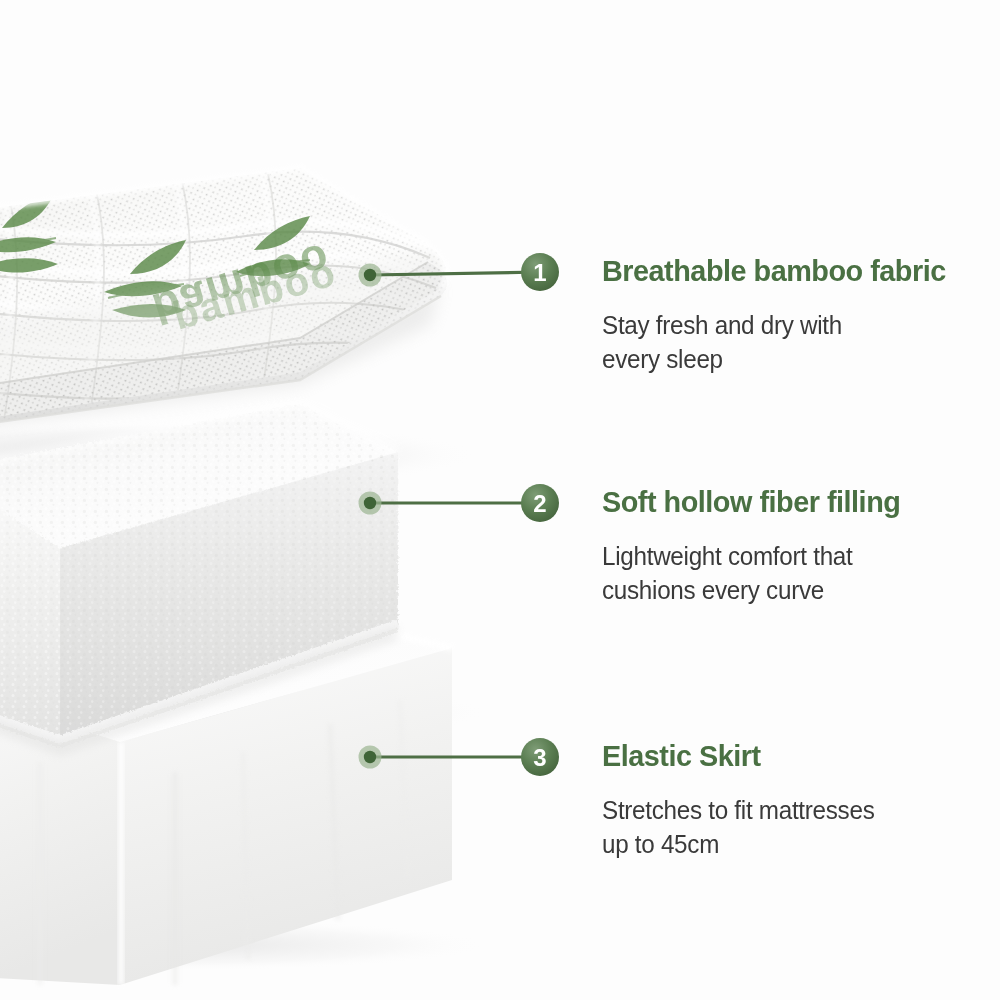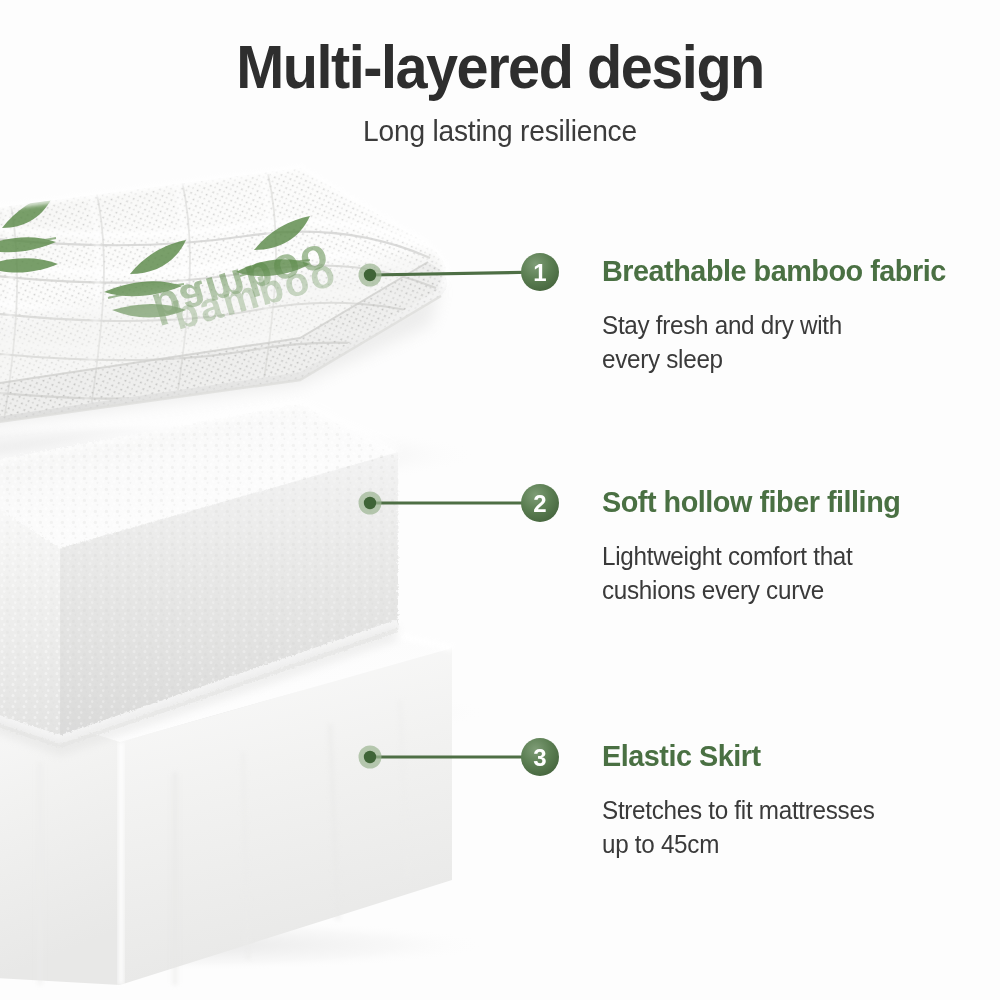--- a/index.html
+++ b/index.html
@@ -304,24 +304,20 @@
       </g>
 
       <path d="M -60,215 L 300,168 L 418,238 C 446,255 452,272 441,288" stroke="#ffffff" stroke-width="5" fill="none" opacity="0.9" filter="url(#fBlur2)"></path>
 
       <path d="M -60,392 L 300,338 L 428,262" stroke="#cfcfcd" stroke-width="2" fill="none" opacity="0.8"></path>
 
       <path d="M -60,430 L 300,380 L 441,296" stroke="#dddddb" stroke-width="2.5" fill="none" opacity="0.8"></path>
     </g>
   </svg>
 
-  <div class="header">
-    <h1 class="title">Multi-layered design</h1>
-    <p class="subtitle">Long lasting resilience</p>
-  </div>
 
   <svg id="leaders" style="position:absolute;left:0;top:0;width:1000px;height:1000px;" viewBox="0 0 1000 1000">
     <g>
       <line x1="370" y1="275" x2="540" y2="272" stroke="#4e6f45" stroke-width="3.2"></line>
       <circle cx="370" cy="275" r="11.5" fill="#9cb693" opacity="0.72"></circle>
       <circle cx="370" cy="275" r="6.2" fill="#3f6437"></circle>
       <circle cx="540" cy="272" r="19" fill="url(#gBadge)"></circle>
     </g>
     <g>
       <line x1="370" y1="503" x2="540" y2="503" stroke="#4e6f45" stroke-width="3.2"></line>

